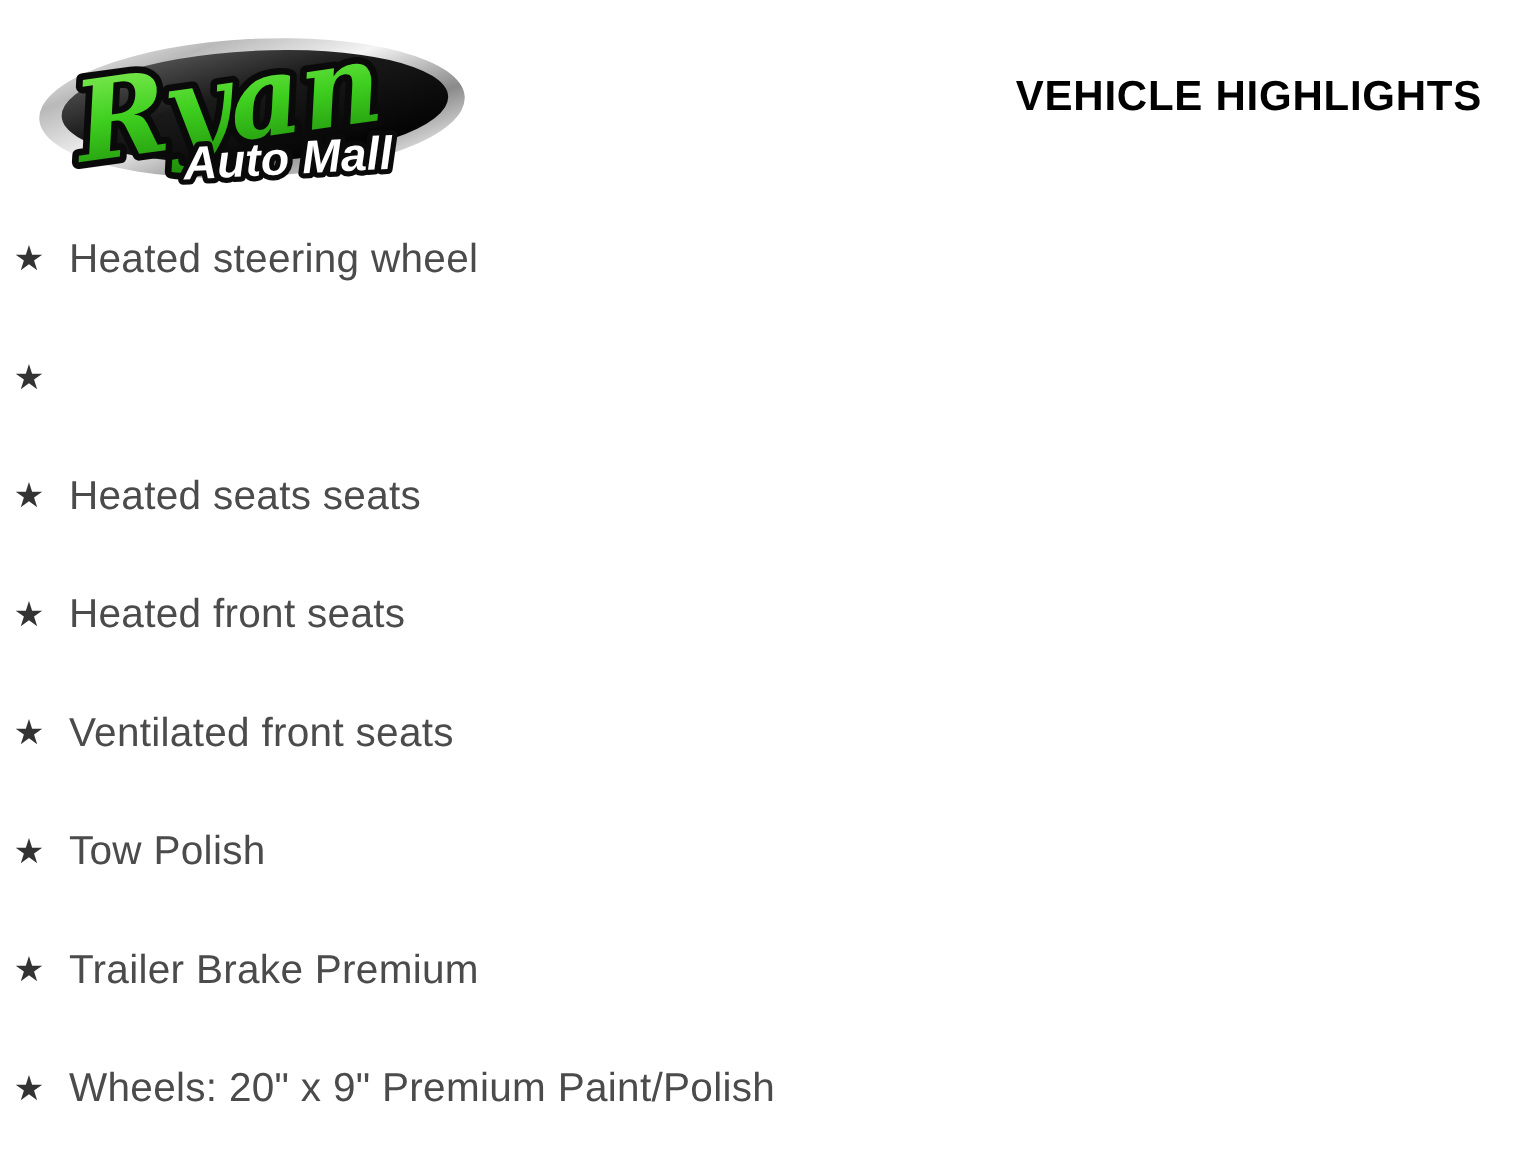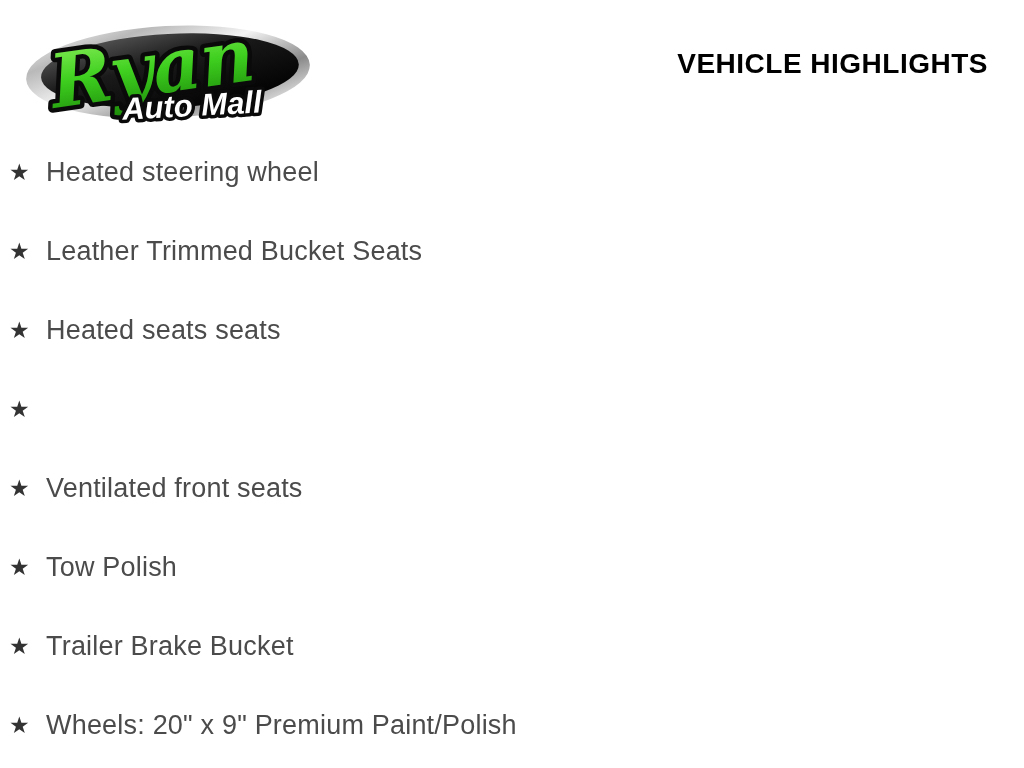--- a/index.html
+++ b/index.html
@@ -118,40 +118,40 @@
 
   <h1 class="title">VEHICLE HIGHLIGHTS</h1>
 
   <ul class="highlights">
     <li>
       <span class="star">★</span>
       <span class="label">Heated steering wheel</span>
     </li>
     <li>
       <span class="star">★</span>
-      <span class="label">Leather Trimmed Bucket Seats</span>
     </li>
     <li>
       <span class="star">★</span>
       <span class="label">Heated seats seats</span>
     </li>
     <li>
       <span class="star">★</span>
+      <span class="label">Heated front seats</span>
     </li>
     <li>
       <span class="star">★</span>
       <span class="label">Ventilated front seats</span>
     </li>
     <li>
       <span class="star">★</span>
       <span class="label">Tow Polish</span>
     </li>
     <li>
       <span class="star">★</span>
-      <span class="label">Trailer Brake Bucket</span>
+      <span class="label">Trailer Brake Premium</span>
     </li>
     <li>
       <span class="star">★</span>
       <span class="label">Wheels: 20" x 9" Premium Paint/Polish</span>
     </li>
   </ul>
 
 </div>
 
 </body></html>

